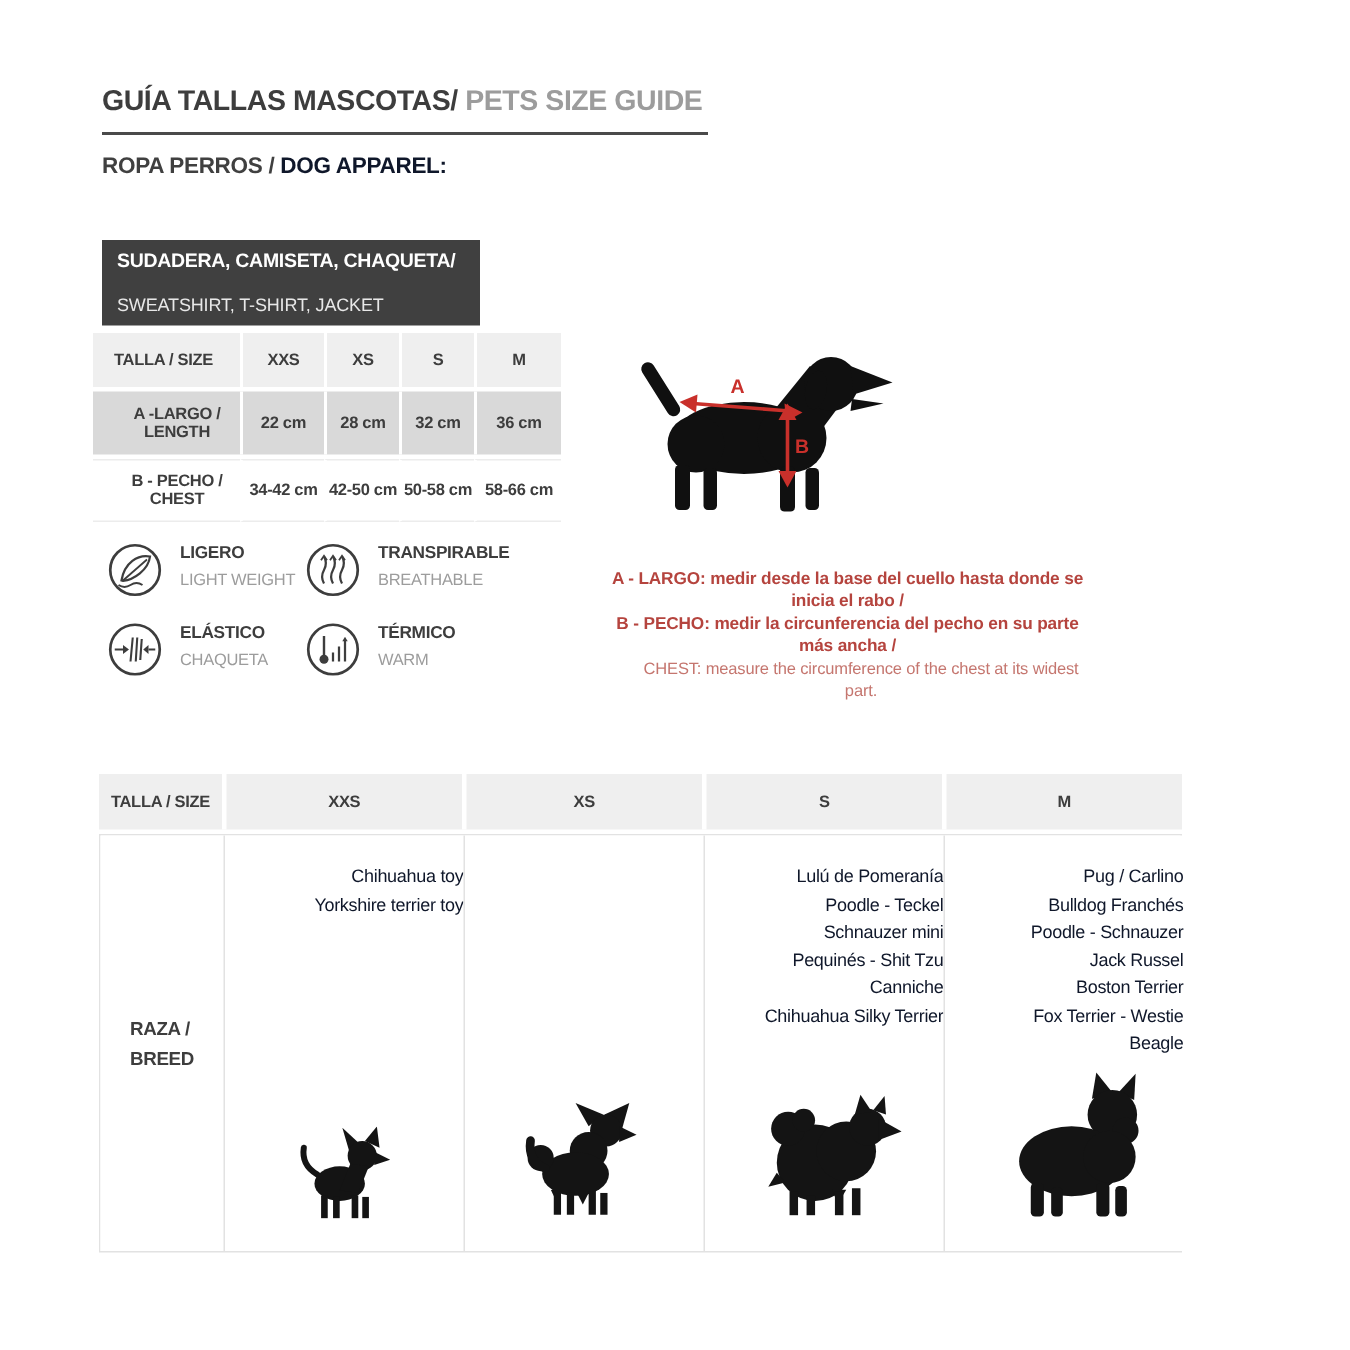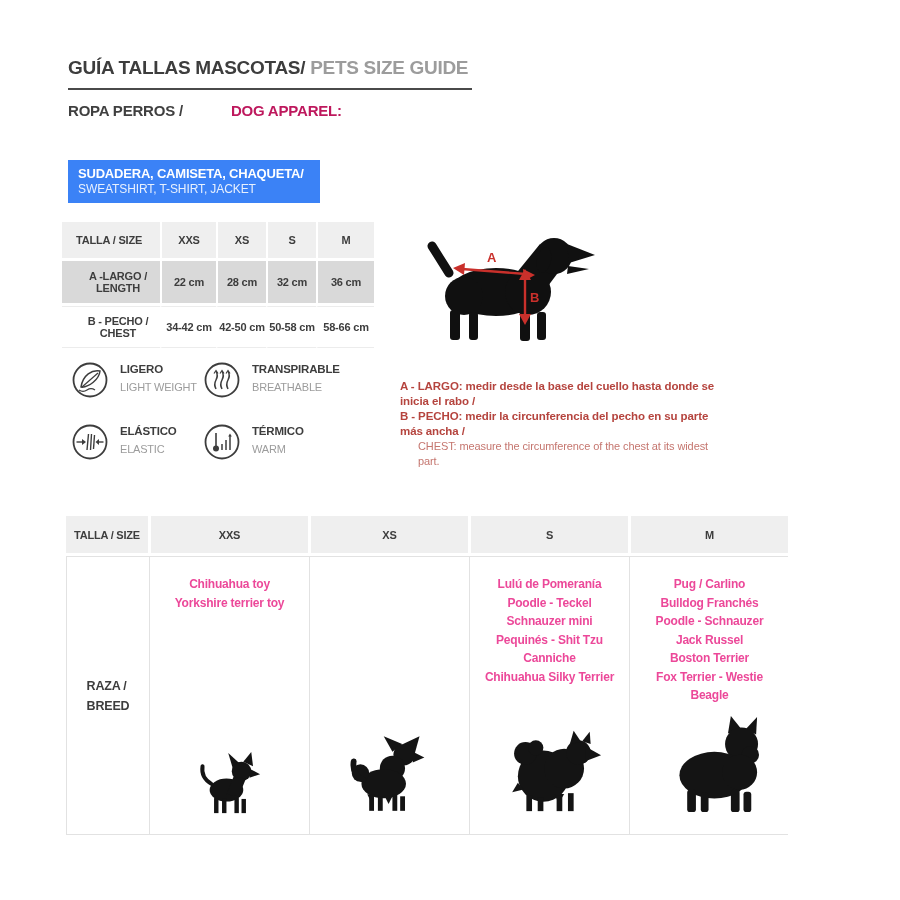--- a/index.html
+++ b/index.html
@@ -14,55 +14,55 @@
     border-bottom:2px solid #4a4a4a; padding-bottom:9px; padding-right:4px;
     font-size:19px; font-weight:bold; letter-spacing:-0.3px; white-space:nowrap;
   }
   .title-primary { color:#3d3d3d; }
   .title-secondary { color:#9c9c9c; }
   .subtitle {
     position:absolute; left:68px; top:102px;
     font-size:15px; font-weight:bold; letter-spacing:-0.2px; white-space:nowrap;
   }
   .subtitle-primary { color:#404040; }
-  .subtitle-secondary { color:#be185d;margin-left:44px; }
+  .subtitle-secondary { color:#0f172a; }
   
   .category-box {
     position:absolute; left:68px; top:160px; width:252px;
-    background:#3b82f6; color:#ffffff; padding:6px 10px 7px 10px;
+    background:#404040; color:#ffffff; padding:6px 10px 7px 10px;
   }
   .category-line1 { font-size:13px; font-weight:bold; letter-spacing:-0.2px; }
-  .category-line2 { font-size:12px; color:rgba(255,255,255,0.88); letter-spacing:-0.1px; margin-top:1px; }
+  .category-line2 { font-size:12px; color:rgba(255,255,255,0.88); letter-spacing:-0.1px; margin-top:15px; }
   
   .size-table {
     position:absolute; left:62px; top:222px; width:312px;
     display:grid; grid-template-columns:98px 56px 50px 50px 58px; row-gap:3px;
     font-size:11px; font-weight:bold; letter-spacing:-0.2px;
   }
   .size-table .cell {
     display:flex; align-items:center; justify-content:center;
     height:36px; text-align:center; border-left:2px solid #ffffff;
   }
   .size-table .cell.label { justify-content:flex-start; padding-left:14px; border-left:none; }
   .size-table .hdr  { background:#efefef; }
   .size-table .rowA { background:#d9d9d9; height:42px;text-align:center; }
   .size-table .rowB { background:#ffffff; height:42px; border-top:1px solid #ececec; border-bottom:1px solid #ececec; }
   
   .measure-dog { position:absolute; left:424px; top:218px; }
   
   .features {
     position:absolute; left:70px; top:360px;
-    display:grid; grid-template-columns:132px 210px; row-gap:18px;
+    display:grid; grid-template-columns:132px 210px; row-gap:8px;
   }
   .feature { display:flex; align-items:flex-start; gap:10px; }
   .feature-text { padding-top:3px; }
   .feature-title { font-size:11.5px; font-weight:bold; color:#3d3d3d; letter-spacing:-0.2px; }
   .feature-sub   { font-size:11px; color:#9c9c9c; letter-spacing:-0.2px; margin-top:6px; }
   
-  .notes { position:absolute; left:400px; top:379px; width:330px; }
+  .notes { position:absolute; left:400px; top:379px; width:330px;text-align:center; }
   .note-bold  { font-size:11.5px; font-weight:bold; color:#b5443e; letter-spacing:-0.1px; line-height:15px; }
   .note-light { font-size:11px; color:#c5766f; letter-spacing:-0.1px; line-height:15px; padding-left:18px; }
   
   .breed-table { position:absolute; left:66px; top:516px; width:722px; }
   .breed-header {
     display:grid; grid-template-columns:82px 160px 160px 160px 160px;
     height:37px; margin-bottom:3px;
   }
   .breed-header .bh-cell {
     background:#efefef; display:flex; align-items:center; justify-content:center;
@@ -72,21 +72,21 @@
   .breed-body {
     display:grid; grid-template-columns:82px 160px 160px 160px 160px;
     height:279px; border:1px solid #e2e2e2;
   }
   .breed-cell { position:relative; border-left:1px solid #e2e2e2; background:#ffffff; }
   .breed-cell:first-child { border-left:none; }
   .raza-cell { display:flex; align-items:center; justify-content:center; text-align:left;
     font-size:12.5px; font-weight:bold; letter-spacing:-0.2px; line-height:20px; }
   .breed-list { padding-top:18px; text-align:center; }
   .breed-list .breed-line {
-    font-size:12px; font-weight:bold; color:#ec4899; letter-spacing:-0.2px; line-height:18.5px;
+    font-size:12px; font-weight:normal; color:#0f172a; letter-spacing:-0.2px; line-height:18.5px;text-align:right;
   }
   .dog-sil { position:absolute; bottom:16px; left:50%; transform:translateX(-50%); }
 </style>
 </head>
 <body>
 
 <div id="page">
 
   <div class="title-wrap">
     <span class="title-primary">GUÍA TALLAS MASCOTAS/</span><span class="title-secondary"> PETS SIZE GUIDE</span>
@@ -190,21 +190,21 @@
           <line x1="21.5" y1="12" x2="20.5" y2="28" stroke="#3d3d3d" stroke-width="1.4"></line>
           <line x1="24.5" y1="13" x2="23.5" y2="27" stroke="#3d3d3d" stroke-width="1.4"></line>
           <line x1="6.5" y1="20" x2="12" y2="20" stroke="#3d3d3d" stroke-width="1.4"></line>
           <polygon points="12,17 16,20 12,23" fill="#3d3d3d"></polygon>
           <line x1="33.5" y1="20" x2="29" y2="20" stroke="#3d3d3d" stroke-width="1.4"></line>
           <polygon points="29,17 25.5,20 29,23" fill="#3d3d3d"></polygon>
         </svg>
       </span>
       <div class="feature-text">
         <div class="feature-title">ELÁSTICO</div>
-        <div class="feature-sub">ELASTIC</div>
+        <div class="feature-sub">CHAQUETA</div>
       </div>
     </div>
     <div class="feature">
       <span>
         <svg width="40" height="40" viewBox="0 0 40 40">
           <circle cx="20" cy="20" r="16.5" stroke="#3d3d3d" stroke-width="1.8" fill="none"></circle>
           <line x1="14" y1="11" x2="14" y2="24" stroke="#3d3d3d" stroke-width="1.6"></line>
           <circle cx="14" cy="26.5" r="3" fill="#3d3d3d"></circle>
           <line x1="20" y1="28" x2="20" y2="22" stroke="#3d3d3d" stroke-width="1.5"></line>
           <line x1="24" y1="28" x2="24" y2="18" stroke="#3d3d3d" stroke-width="1.5"></line>

